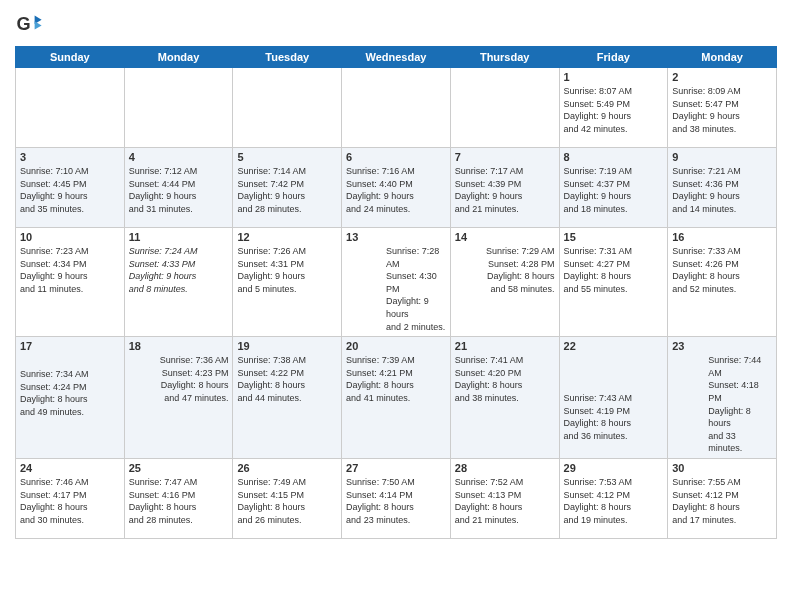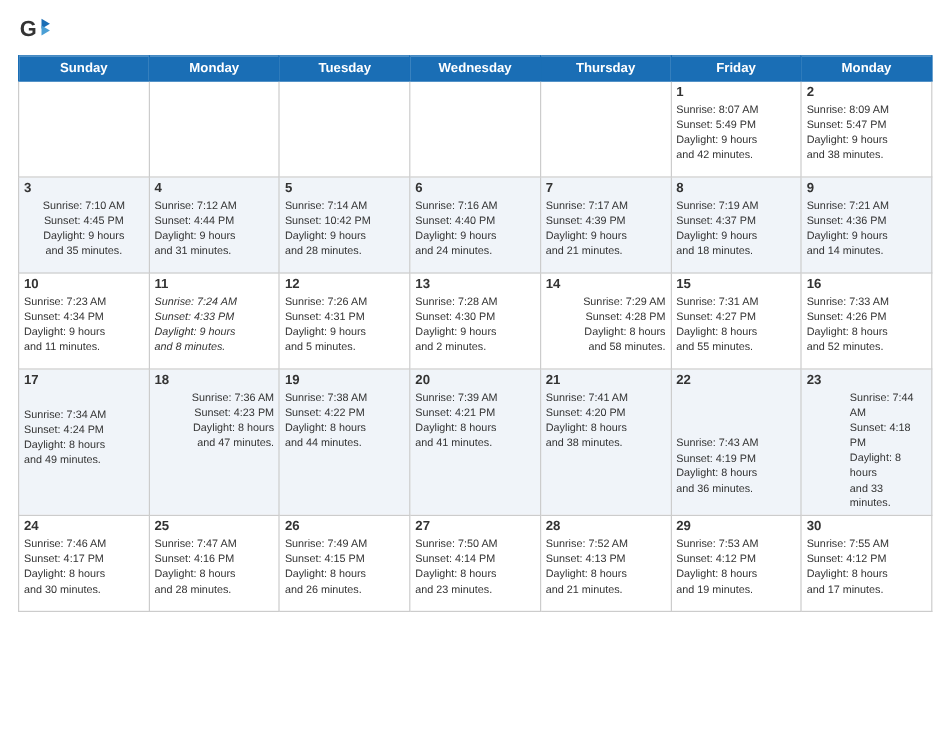--- a/index.html
+++ b/index.html
@@ -147,36 +147,36 @@
             <div class="day-num">2</div>
             <div class="day-info" style="white-space: pre-line;">Sunrise: 8:09 AM
 Sunset: 5:47 PM
 Daylight: 9 hours
 and 38 minutes.</div>
           </td>
         </tr>
         <tr>
           <td>
             <div class="day-num">3</div>
-            <div class="day-info" style="white-space: pre-line; text-align: center;">Sunrise: 7:10 AM
+            <div class="day-info" style="white-space: pre-line;">Sunrise: 7:10 AM
 Sunset: 4:45 PM
 Daylight: 9 hours
 and 35 minutes.</div>
           </td>
           <td>
             <div class="day-num">4</div>
             <div class="day-info" style="white-space: pre-line;">Sunrise: 7:12 AM
 Sunset: 4:44 PM
 Daylight: 9 hours
 and 31 minutes.</div>
           </td>
           <td>
             <div class="day-num">5</div>
             <div class="day-info" style="white-space: pre-line;">Sunrise: 7:14 AM
-Sunset: 10:42 PM
+Sunset: 7:42 PM
 Daylight: 9 hours
 and 28 minutes.</div>
           </td>
           <td>
             <div class="day-num">6</div>
             <div class="day-info" style="white-space: pre-line;">Sunrise: 7:16 AM
 Sunset: 4:40 PM
 Daylight: 9 hours
 and 24 minutes.</div>
           </td>
@@ -219,21 +219,21 @@
           </td>
           <td>
             <div class="day-num">12</div>
             <div class="day-info" style="white-space: pre-line;">Sunrise: 7:26 AM
 Sunset: 4:31 PM
 Daylight: 9 hours
 and 5 minutes.</div>
           </td>
           <td>
             <div class="day-num">13</div>
-            <div class="day-info" style="white-space: pre-line;">Sunrise: 7:28 AM
+            <div class="day-info" style="white-space: pre-line; margin-left: 40px;">Sunrise: 7:28 AM
 Sunset: 4:30 PM
 Daylight: 9 hours
 and 2 minutes.</div>
           </td>
           <td>
             <div class="day-num">14</div>
             <div class="day-info" style="white-space: pre-line; text-align: right;">Sunrise: 7:29 AM
 Sunset: 4:28 PM
 Daylight: 8 hours
 and 58 minutes.</div>

